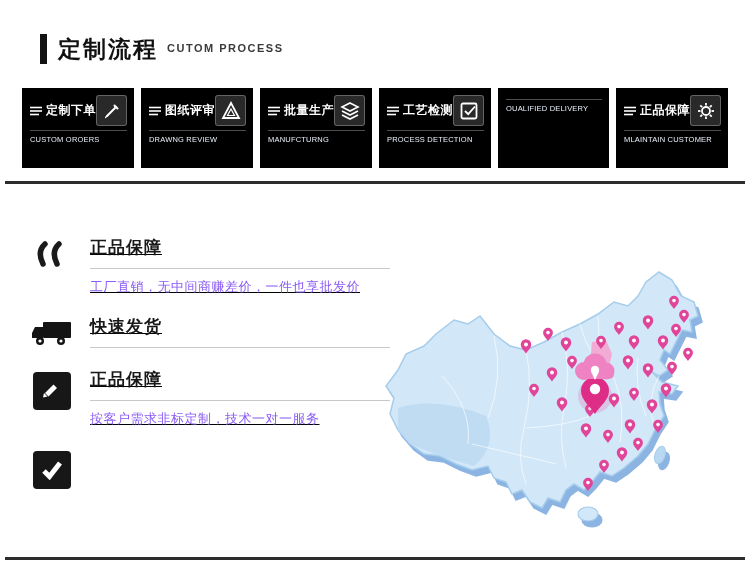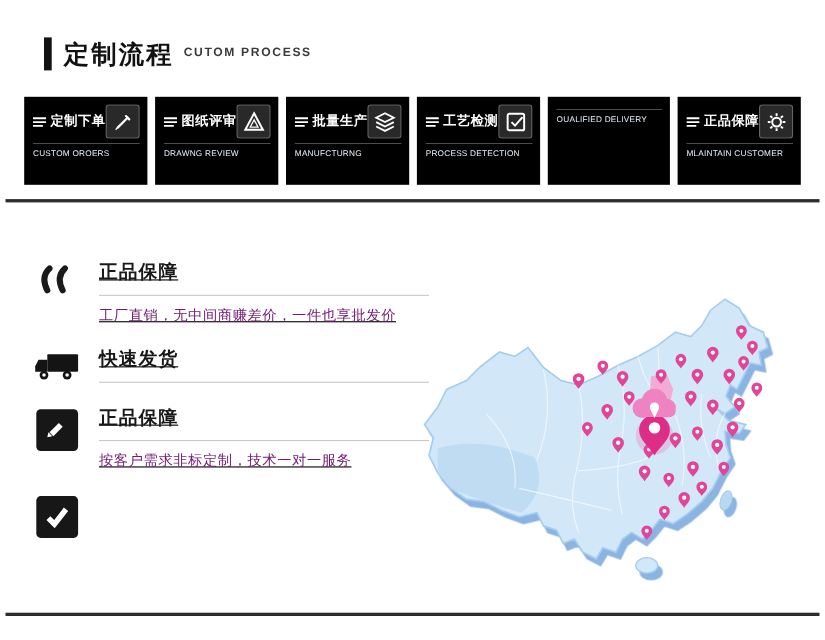--- a/index.html
+++ b/index.html
@@ -26,21 +26,21 @@
   .divider{position:absolute;left:5px;right:5px;height:3px;background:#2d2d2d;}
   .divider-top{top:181px;}
   .divider-bottom{top:557px;}
 
   
   .features{position:absolute;left:28px;top:236px;width:362px;text-decoration:underline;}
   .feature{display:flex;margin-bottom:19px;}
   .feature-icon{width:48px;flex:0 0 48px;margin-right:14px;display:flex;justify-content:center;align-items:flex-start;padding-top:4px;}
   .feature-text{flex:1;}
   .feature-title{font-size:17px;font-weight:600;color:#181818;padding-bottom:9px;border-bottom:1px solid #c8c8c8;letter-spacing:1px;}
-  .feature-desc{font-size:13px;color:#701a75;margin-top:9px;letter-spacing:.5px;}
+  .feature-desc{font-size:13px;color:#8b5cf6;margin-top:9px;letter-spacing:.5px;}
   .icon-dark-box{width:38px;height:38px;background:#171717;border-radius:4px;display:flex;align-items:center;justify-content:center;}
 
   
   .map{position:absolute;left:376px;top:258px;width:368px;height:292px;}
   .map svg{width:100%;height:100%;display:block;}
 </style>
 </head>
 <body>
 
 <div class="page">

